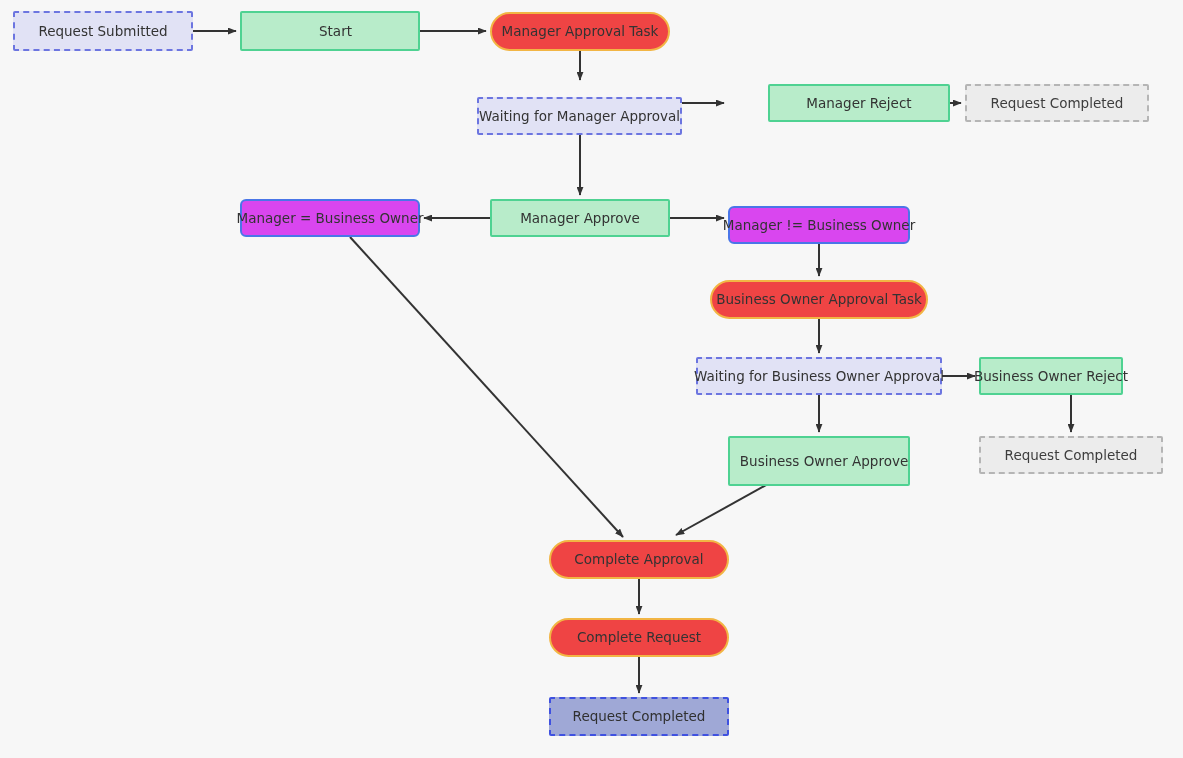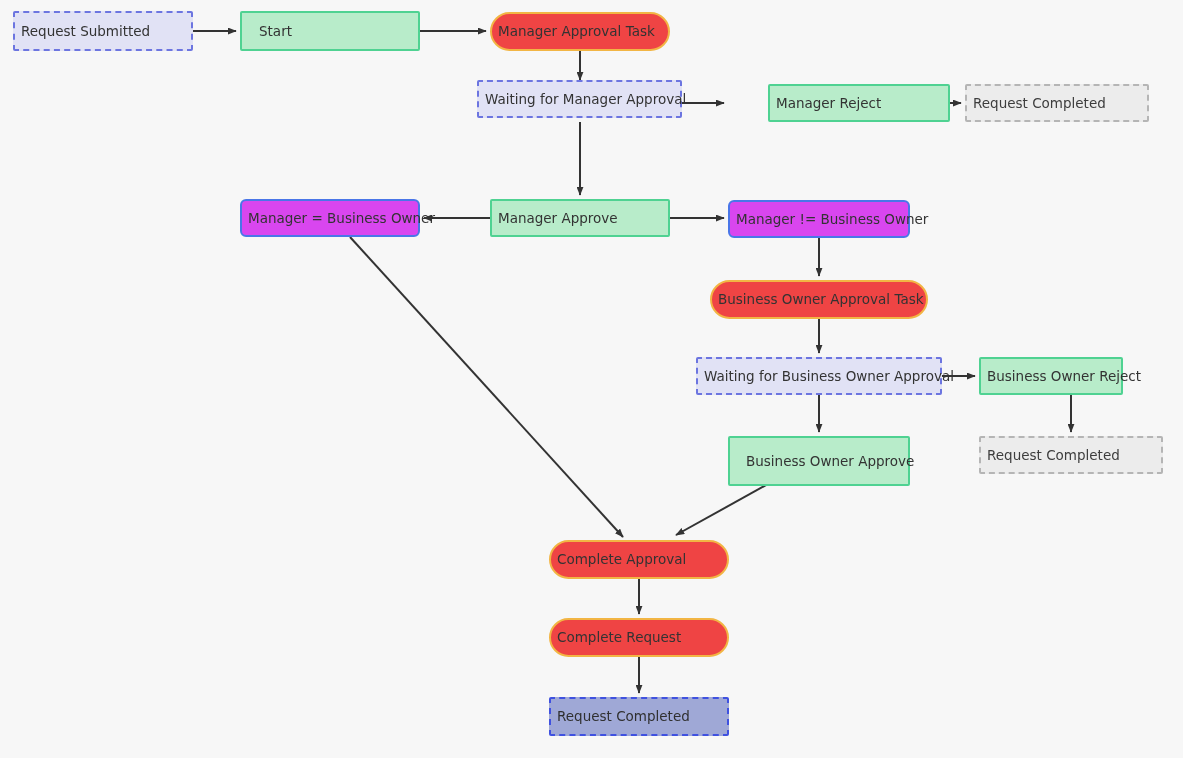--- a/index.html
+++ b/index.html
@@ -29,20 +29,21 @@
     top: 0;
     width: 1183px;
     height: 758px;
     pointer-events: none;
   }
   .node {
     position: absolute;
     box-sizing: border-box;
     display: flex;
     align-items: center;
+    justify-content: center;
     text-align: center;
     font-size: 13.5px;
     line-height: 1.2;
     color: #333333;
     padding: 2px 6px;
     white-space: nowrap;
   }
   
   .style-state-dashed {
     background: #e1e2f5;
@@ -112,36 +113,36 @@
   <div id="nodes-layer">
       <div class="node style-state-dashed" style="left: 13px; top: 11px; width: 180px; height: 40px;">
         <span>Request Submitted</span>
       </div>
       <div class="node style-action" style="left: 240px; top: 11px; width: 180px; height: 40px; padding-left: 17px;">
         <span>Start</span>
       </div>
       <div class="node style-task" style="left: 490px; top: 12px; width: 180px; height: 39px;">
         <span>Manager Approval Task</span>
       </div>
-      <div class="node style-state-dashed" style="left: 477px; top: 80px; width: 205px; height: 38px;">
+      <div class="node style-state-dashed" style="left: 477px; top: 97px; width: 205px; height: 38px;">
         <span>Waiting for Manager Approval</span>
       </div>
       <div class="node style-action" style="left: 768px; top: 84px; width: 182px; height: 38px;">
         <span>Manager Reject</span>
       </div>
       <div class="node style-terminal" style="left: 965px; top: 84px; width: 184px; height: 38px;">
         <span>Request Completed</span>
       </div>
       <div class="node style-decision" style="left: 240px; top: 199px; width: 180px; height: 38px;">
         <span>Manager = Business Owner</span>
       </div>
       <div class="node style-action" style="left: 490px; top: 199px; width: 180px; height: 38px;">
         <span>Manager Approve</span>
       </div>
-      <div class="node style-decision" style="left: 728px; top: 200px; width: 182px; height: 38px;">
+      <div class="node style-decision" style="left: 728px; top: 206px; width: 182px; height: 38px;">
         <span>Manager != Business Owner</span>
       </div>
       <div class="node style-task" style="left: 710px; top: 280px; width: 218px; height: 39px;">
         <span>Business Owner Approval Task</span>
       </div>
       <div class="node style-state-dashed" style="left: 696px; top: 357px; width: 246px; height: 38px;">
         <span>Waiting for Business Owner Approval</span>
       </div>
       <div class="node style-action" style="left: 979px; top: 357px; width: 144px; height: 38px;">
         <span>Business Owner Reject</span>

